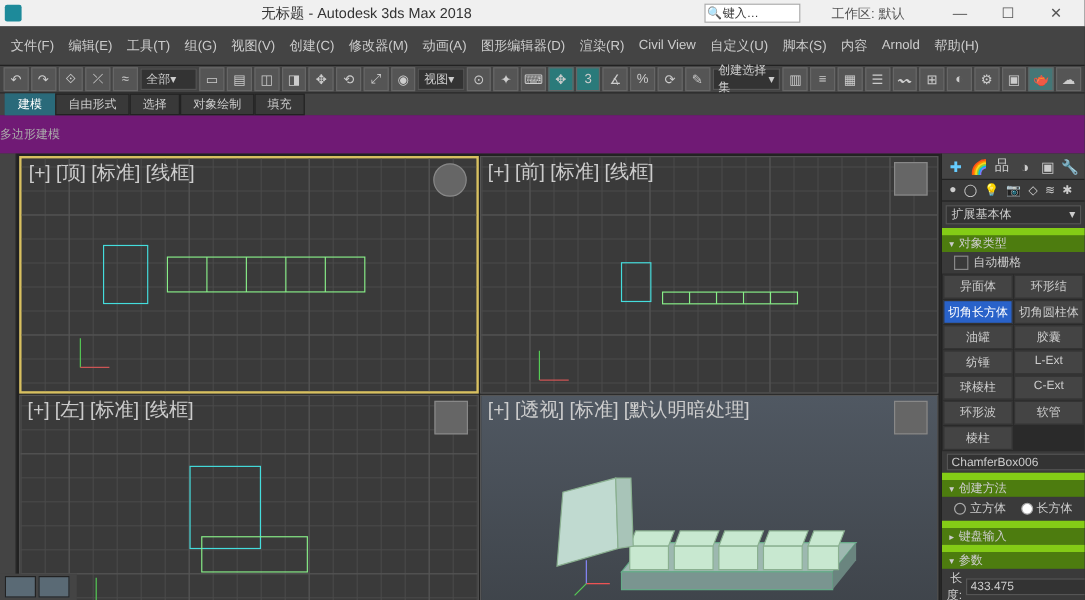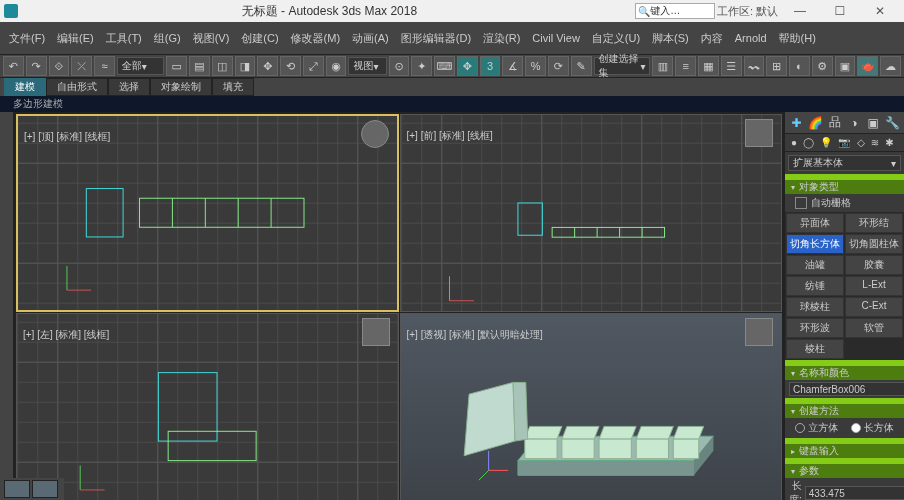--- a/index.html
+++ b/index.html
@@ -2,38 +2,38 @@
 <html><head>
 <meta charset="utf-8">
 <style>
   * { box-sizing: border-box; margin: 0; padding: 0; font-family: "Microsoft YaHei", sans-serif; }
   body { background: #3a3a3a; width: 904px; height: 500px; overflow: hidden; color: #ccc; font-size: 11px; }
   .titlebar { height: 22px; background: #f0f0f0; display: flex; align-items: center; padding: 0 4px; color: #333; font-size: 12px; }
   .titlebar .icon { width: 14px; height: 14px; background: #1d8a9a; margin-right: 6px; display:inline-block; border-radius:2px;}
   .titlebar .title { flex: 1; text-align: center; }
   .titlebar .search { width: 80px; height: 16px; background:#fff; border:1px solid #aaa; font-size:10px; padding:0 2px; display:flex; align-items:center;}
   .titlebar .win-btn { width: 40px; height: 22px; display:flex; align-items:center; justify-content:center; font-size:12px; color:#555;}
-  .titlebar .user { margin: 0 2px; font-size:11px; color:#555;text-align:center;}
+  .titlebar .user { margin: 0 26px; font-size:11px; color:#555;text-align:center;}
   .menubar { height: 20px; background: #444; display: flex; align-items: center; padding: 16px 4px; gap: 2px; color:#ccc; font-size:11px;}
   .menubar span { padding: 0 5px; white-space:nowrap; }
   .toolbar1 { height: 24px; background: #444; display:flex; align-items:center; padding: 0 3px; gap:2px; border-top:1px solid #222; border-bottom:1px solid #222;}
   .tbtn { width: 22px; height: 20px; background:#555; display:flex; align-items:center; justify-content:center; border:1px solid #666; font-size:11px; color:#ccc;}
   .tbtn.teal { background:#2a7a7a; }
   .tdrop { height:18px; background:#333; border:1px solid #555; padding:0 4px; display:flex; align-items:center; font-size:10px;}
   .toolbar2 { height: 18px; background: #444; display:flex; align-items:center; padding:0 4px;}
   .tab { padding: 1px 10px; background:#393939; border:1px solid #222; font-size:10px;}
   .tab.active { background:#2a6a7a; color:#fff; border-color:#2a6a7a;}
-  .subtoolbar { height:16px; background:#0f172a; display:flex; align-items:center; padding:0 13px; font-size:10px; color:#aaa;}
+  .subtoolbar { height:32px; background:#701a75; display:flex; align-items:center; padding:0 0; font-size:10px; color:#aaa;}
   .main { display:flex; height: calc(500px - 22px - 20px - 24px - 18px - 16px); }
   .left-strip { width: 14px; background:#444; border-right:1px solid #222; position:relative;}
   .left-strip .expand { position:absolute; bottom:6px; left:1px; width:12px; height:12px; background:#555; border-radius:6px; display:flex; align-items:center; justify-content:center; font-size:9px;}
   .viewports { flex:1; display:grid; grid-template-columns:1fr 1fr; grid-template-rows:1fr 1fr; gap:1px; background:#222; padding:2px;}
   .vp { background:#3a3a3a; position:relative; overflow:hidden; border:1px solid #555;}
   .vp.active { border:2px solid #d8c060;}
-  .vp-label { position:absolute; top:14px; left:6px; font-size:10px; color:#ccc; z-index:5;}
+  .vp-label { position:absolute; top:2px; left:6px; font-size:16px; color:#ccc; z-index:5;}
   .vp-cube { position:absolute; top:4px; right:8px; width:28px; height:28px; background:#666; border:1px solid #888; z-index:5;}
   .grid-bg {
     position:absolute; inset:0;
     background-image:
       linear-gradient(#4a4a4a 1px, transparent 1px),
       linear-gradient(90deg, #4a4a4a 1px, transparent 1px);
     background-size: 20px 20px;
     background-position: center;
   }
   .grid-major {
@@ -281,23 +281,20 @@
       <div class="rp-btn">胶囊</div>
       <div class="rp-btn">纺锤</div>
       <div class="rp-btn">L-Ext</div>
       <div class="rp-btn">球棱柱</div>
       <div class="rp-btn">C-Ext</div>
       <div class="rp-btn">环形波</div>
       <div class="rp-btn">软管</div>
       <div class="rp-btn">棱柱</div>
     </div>
 
-    <div class="rollout-head">
-        <span>名称和颜色</span>
-      </div>
     <div class="rp-colorrow">
       <input value="ChamferBox006" style="">
 
     </div>
 
     <div class="rollout-head">
         <span>创建方法</span>
       </div>
     <div class="rp-radio-row">
       <span class="rp-radio">

